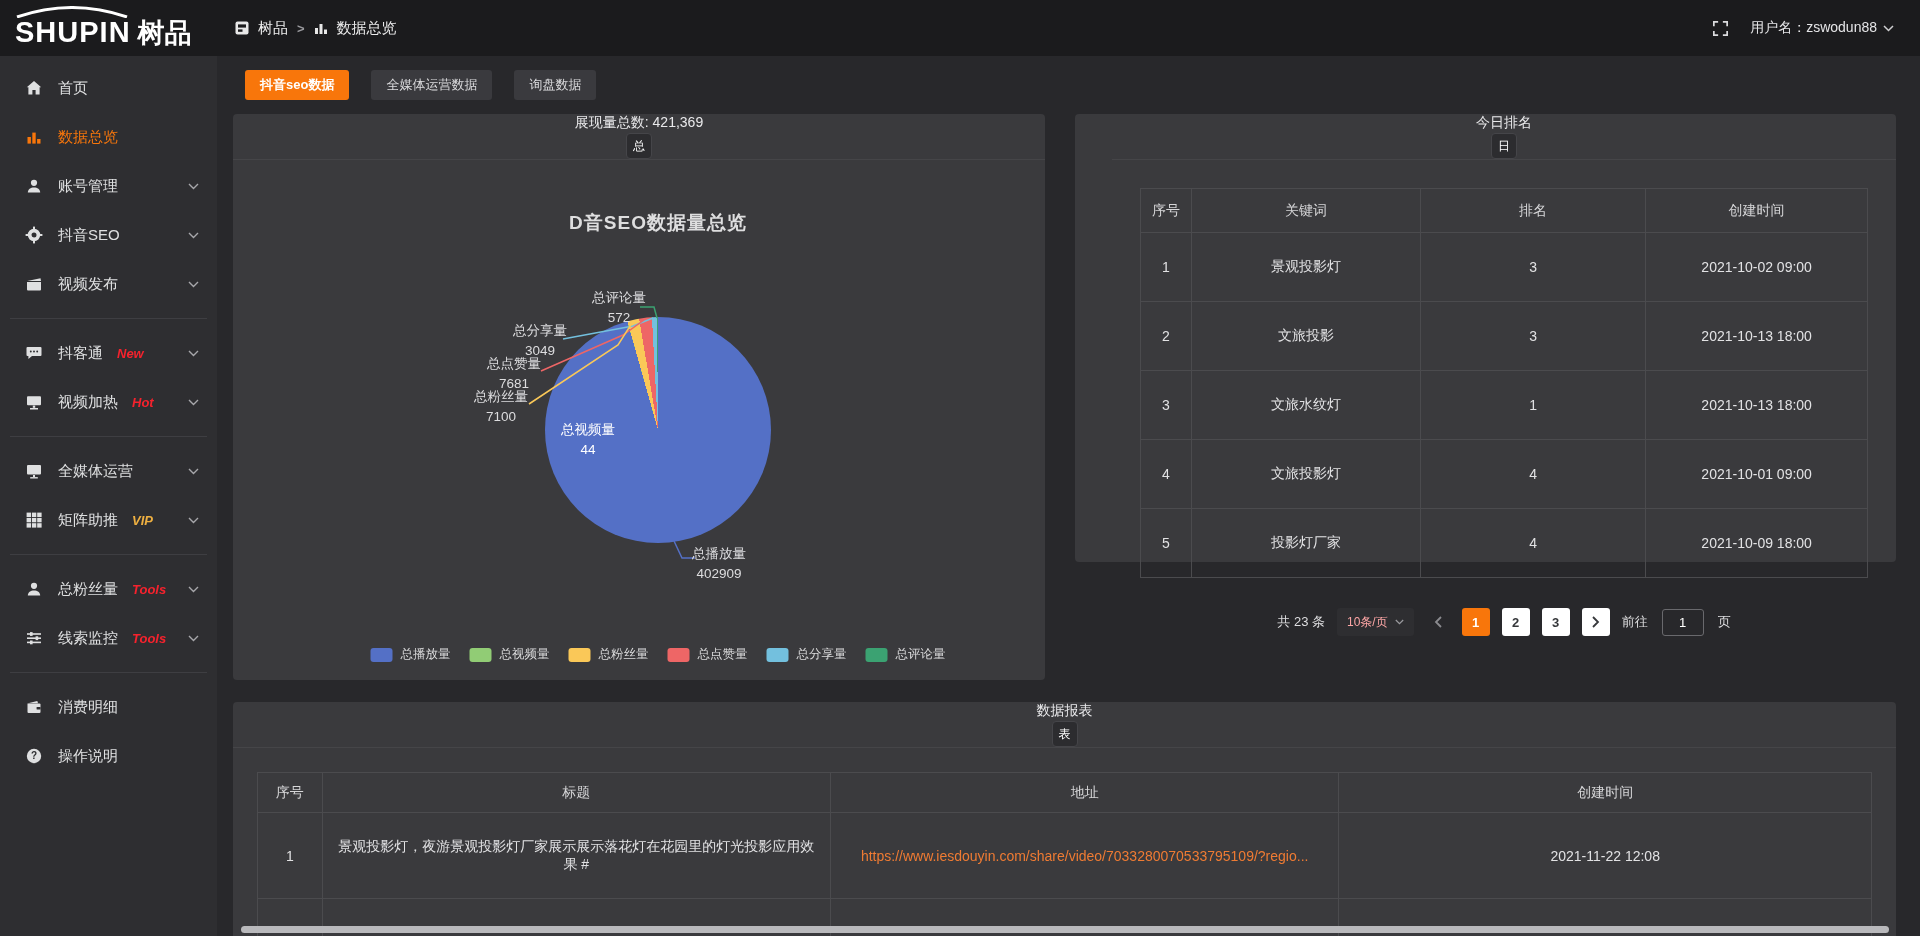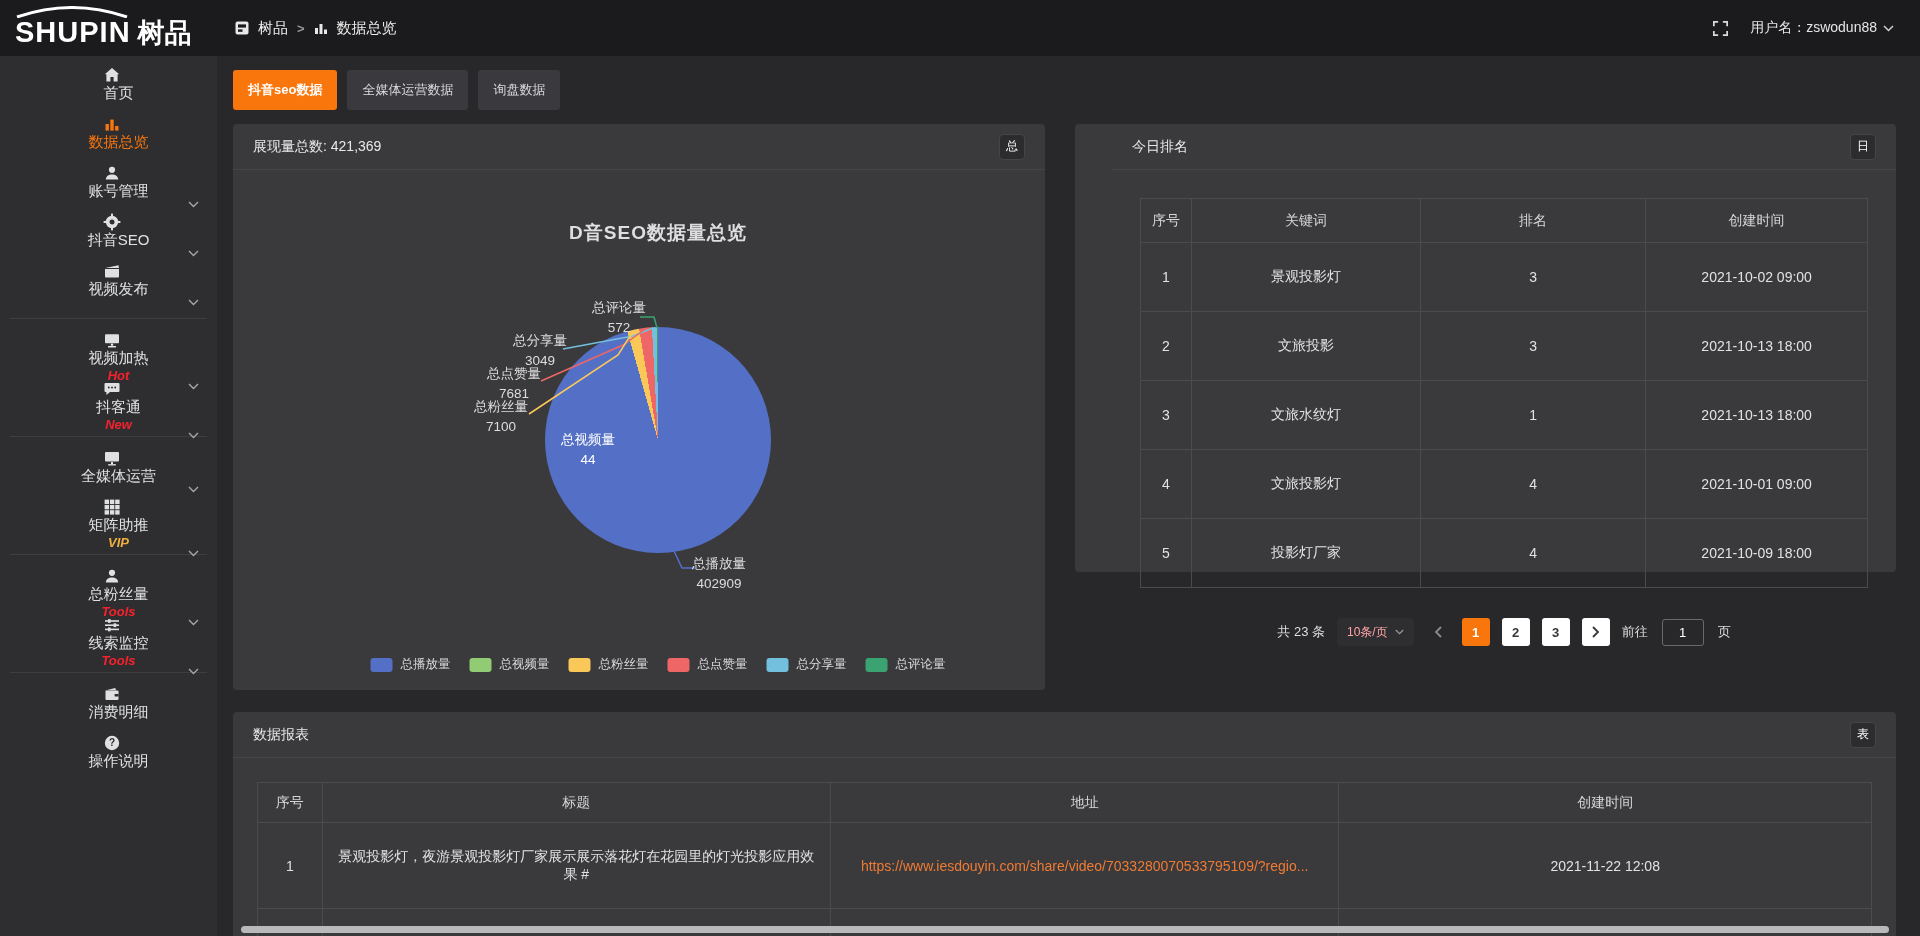--- a/index.html
+++ b/index.html
@@ -15,41 +15,41 @@
   .logo-arc { position:absolute; top:-2px; left:-2px; }
   .logo-cn { font-weight:bold; font-size:27px; color:#fff; line-height:1; }
   .breadcrumb { display:flex; align-items:center; gap:9px; font-size:15px; color:#ececec; margin-left:18px; }
   .bc-sep { color:#9a9a9e; font-size:13px; font-weight:bold; }
   .topbar-right { margin-left:auto; display:flex; align-items:center; gap:20px; padding-right:26px; font-size:14px; color:#e5e5e7; }
   .user-drop { display:flex; align-items:center; gap:6px; cursor:pointer; }
 
   
   .sidebar { background:#2e2e31; padding-top:10px; overflow:hidden; }
   .side-item { height:44px; margin-bottom:5px; display:flex; align-items:center; padding:0 18px 0 24px;
-               font-size:15px; color:#dfe0e1; cursor:pointer;flex-direction:column; }
+               font-size:15px; color:#dfe0e1; cursor:pointer; }
   .side-item .lbl { margin-left:14px; }
   .side-item.active { color:#f8760b; }
   .side-icon { width:20px; display:flex; justify-content:center; }
   .side-icon svg { fill:currentColor; }
   .badge { margin-left:14px; font-style:italic; font-weight:bold; font-size:13px; }
   .badge.red { color:#f5222d; }
   .badge.gold { color:#efb041; }
   .chev { margin-left:auto; color:#a7a7ab; display:flex; }
   .side-divider { height:1px; background:#3e3e42; margin:12px 10px; }
 
   
   .main { padding:14px 24px 0 16px; overflow:hidden; }
   .tabs { display:flex; gap:10px; margin-bottom:14px; }
-  .tab { height:40px; padding:0 15px; display:flex; align-items:center; border-radius:3px;
-         background:#3a3a3e; color:#dcdcde; font-size:13px; cursor:pointer; }
+  .tab { height:30px; padding:0 15px; display:flex; align-items:center; border-radius:3px;
+         background:#3a3a3e; color:#dcdcde; font-size:13px; cursor:pointer;margin-left:12px; }
   .tab.active { background:#f8760b; color:#fff; font-weight:bold; }
 
   .panel { background:#3a3a3d; border-radius:4px; }
   .panel-header { height:46px; display:flex; align-items:center; justify-content:space-between;
-                  padding:0 20px; border-bottom:1px solid #454548; font-size:14px; color:#e9e9eb; }
+                  padding:0 20px; border-bottom:1px solid #454548; font-size:14px; color:#e9e9eb;flex-direction:column; }
   .corner-btn { width:26px; height:26px; border-radius:4px; background:#2c2c2f; border:1px solid #454549;
                 color:#fff; font-size:12px; display:flex; align-items:center; justify-content:center; cursor:pointer; }
 
   .panels-row { display:flex; gap:30px; }
   .panel.chart { width:812px; height:566px; }
   .panel.rank { flex:1; height:448px;padding-left:37px; }
 
   
   .chart-area { position:relative; height:519px; }
   .chart-title { position:absolute; left:425px; top:50px; transform:translateX(-50%);
@@ -214,45 +214,45 @@
             <path d="M1 1l4.5 4.5L10 1" stroke="currentColor" stroke-width="1.4" fill="none"></path>
           </svg>
         </span>
     </div>
 
     <div class="side-divider"></div>
 
     <div class="side-item">
       <span class="side-icon">
           <svg width="18" height="18" viewBox="0 0 18 18">
-            <rect x="2" y="3.2" width="14" height="9" rx="1"></rect>
-            <rect x="7.8" y="12.6" width="2.4" height="2.2"></rect>
-            <rect x="5" y="15" width="8" height="1.5"></rect>
-          </svg>
-        </span>
-      <span class="lbl">视频加热</span>
-      <span class="badge red">Hot</span>
-      <span class="chev">
-          <svg width="11" height="7" viewBox="0 0 11 7">
-            <path d="M1 1l4.5 4.5L10 1" stroke="currentColor" stroke-width="1.4" fill="none"></path>
-          </svg>
-        </span>
-    </div>
-
-    <div class="side-item">
-      <span class="side-icon">
-          <svg width="18" height="18" viewBox="0 0 18 18">
             <path d="M2.5 3h13a1 1 0 0 1 1 1v7a1 1 0 0 1-1 1H7l-3.6 2.9V12H2.5a1 1 0 0 1-1-1V4a1 1 0 0 1 1-1z"></path>
             <circle cx="5.8" cy="7.5" r=".95" fill="#2e2e31"></circle>
             <circle cx="9" cy="7.5" r=".95" fill="#2e2e31"></circle>
             <circle cx="12.2" cy="7.5" r=".95" fill="#2e2e31"></circle>
           </svg>
         </span>
       <span class="lbl">抖客通</span>
       <span class="badge red">New</span>
+      <span class="chev">
+          <svg width="11" height="7" viewBox="0 0 11 7">
+            <path d="M1 1l4.5 4.5L10 1" stroke="currentColor" stroke-width="1.4" fill="none"></path>
+          </svg>
+        </span>
+    </div>
+
+    <div class="side-item">
+      <span class="side-icon">
+          <svg width="18" height="18" viewBox="0 0 18 18">
+            <rect x="2" y="3.2" width="14" height="9" rx="1"></rect>
+            <rect x="7.8" y="12.6" width="2.4" height="2.2"></rect>
+            <rect x="5" y="15" width="8" height="1.5"></rect>
+          </svg>
+        </span>
+      <span class="lbl">视频加热</span>
+      <span class="badge red">Hot</span>
       <span class="chev">
           <svg width="11" height="7" viewBox="0 0 11 7">
             <path d="M1 1l4.5 4.5L10 1" stroke="currentColor" stroke-width="1.4" fill="none"></path>
           </svg>
         </span>
     </div>
 
     <div class="side-divider"></div>
 
     <div class="side-item">

